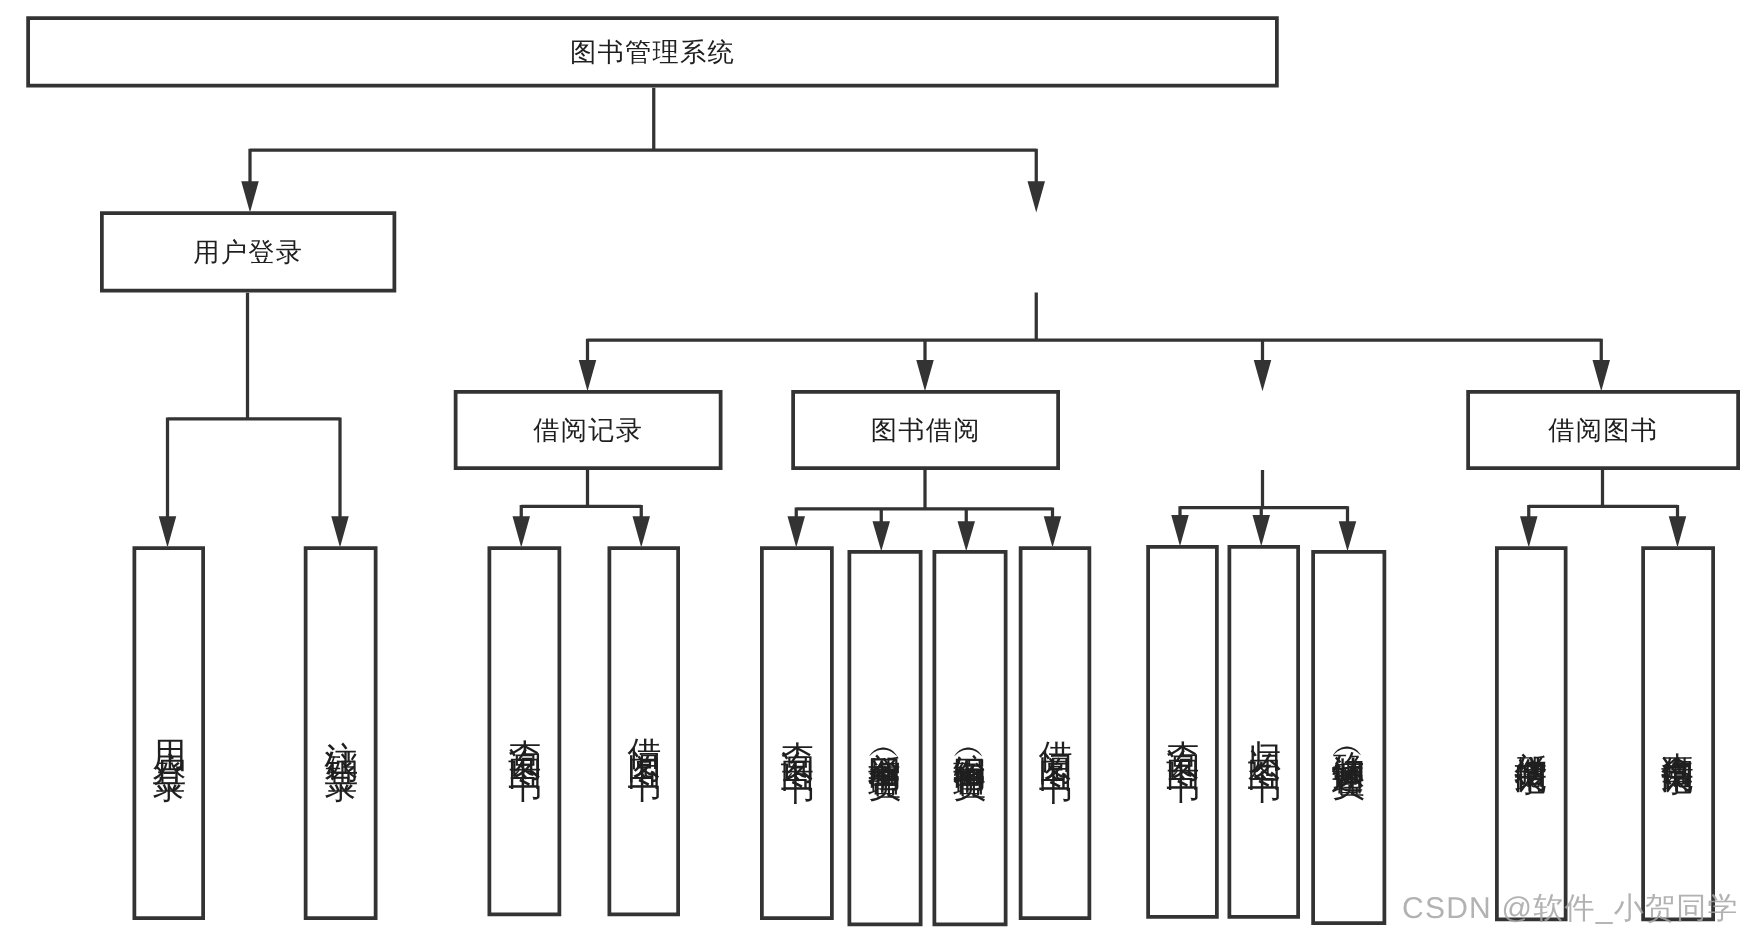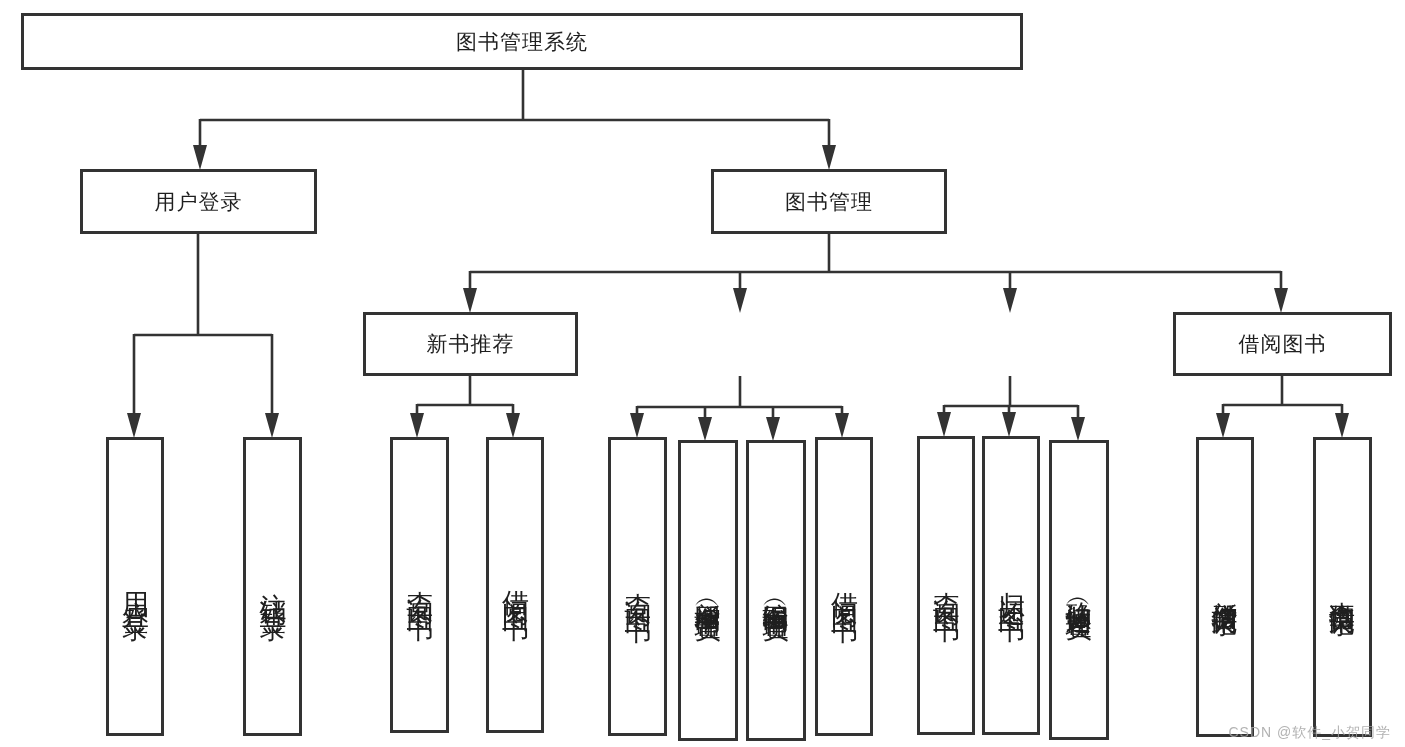--- a/index.html
+++ b/index.html
@@ -58,21 +58,21 @@
     white-space: nowrap;
   }
   .vbox.tight .vtext {
     font-size: 26px;
     letter-spacing: 2px;
   }
   .watermark {
     position: absolute;
     right: 14px;
     bottom: 5px;
-    font-size: 14px;
+    font-size: 24px;
     letter-spacing: 1px;
     color: rgba(165, 165, 165, 0.85);
     z-index: 5;
     white-space: nowrap;
   }
 </style>
 </head>
 <body>
 
 <div class="canvas">
@@ -117,26 +117,26 @@
     </g>
   </svg>
 
   <div class="hbox" style="left:21px;top:13px;width:1002px;height:57px">
     <span class="lbl">图书管理系统</span>
   </div>
 
   <div class="hbox" style="left:80px;top:169px;width:237px;height:65px">
     <span class="lbl">用户登录</span>
   </div>
-  <div class="hbox" style="left:711px;top:169px;width:236px;height:65px">
-    <span class="lbl">图书管理</span>
-  </div>
 
   <div class="hbox" style="left:363px;top:312px;width:215px;height:64px">
-    <span class="lbl">新书推荐</span>
+    <span class="lbl">借阅记录</span>
+  </div>
+  <div class="hbox" style="left:633px;top:312px;width:215px;height:64px">
+    <span class="lbl">图书借阅</span>
   </div>
   <div class="hbox" style="left:1173px;top:312px;width:219px;height:64px">
     <span class="lbl">借阅图书</span>
   </div>
 
   <div class="vbox" style="left:106px;top:437px;width:58px;height:299px">
     <span class="vtext">用户登录</span>
   </div>
   <div class="vbox" style="left:243px;top:437px;width:59px;height:299px">
     <span class="vtext">注销登录</span>

